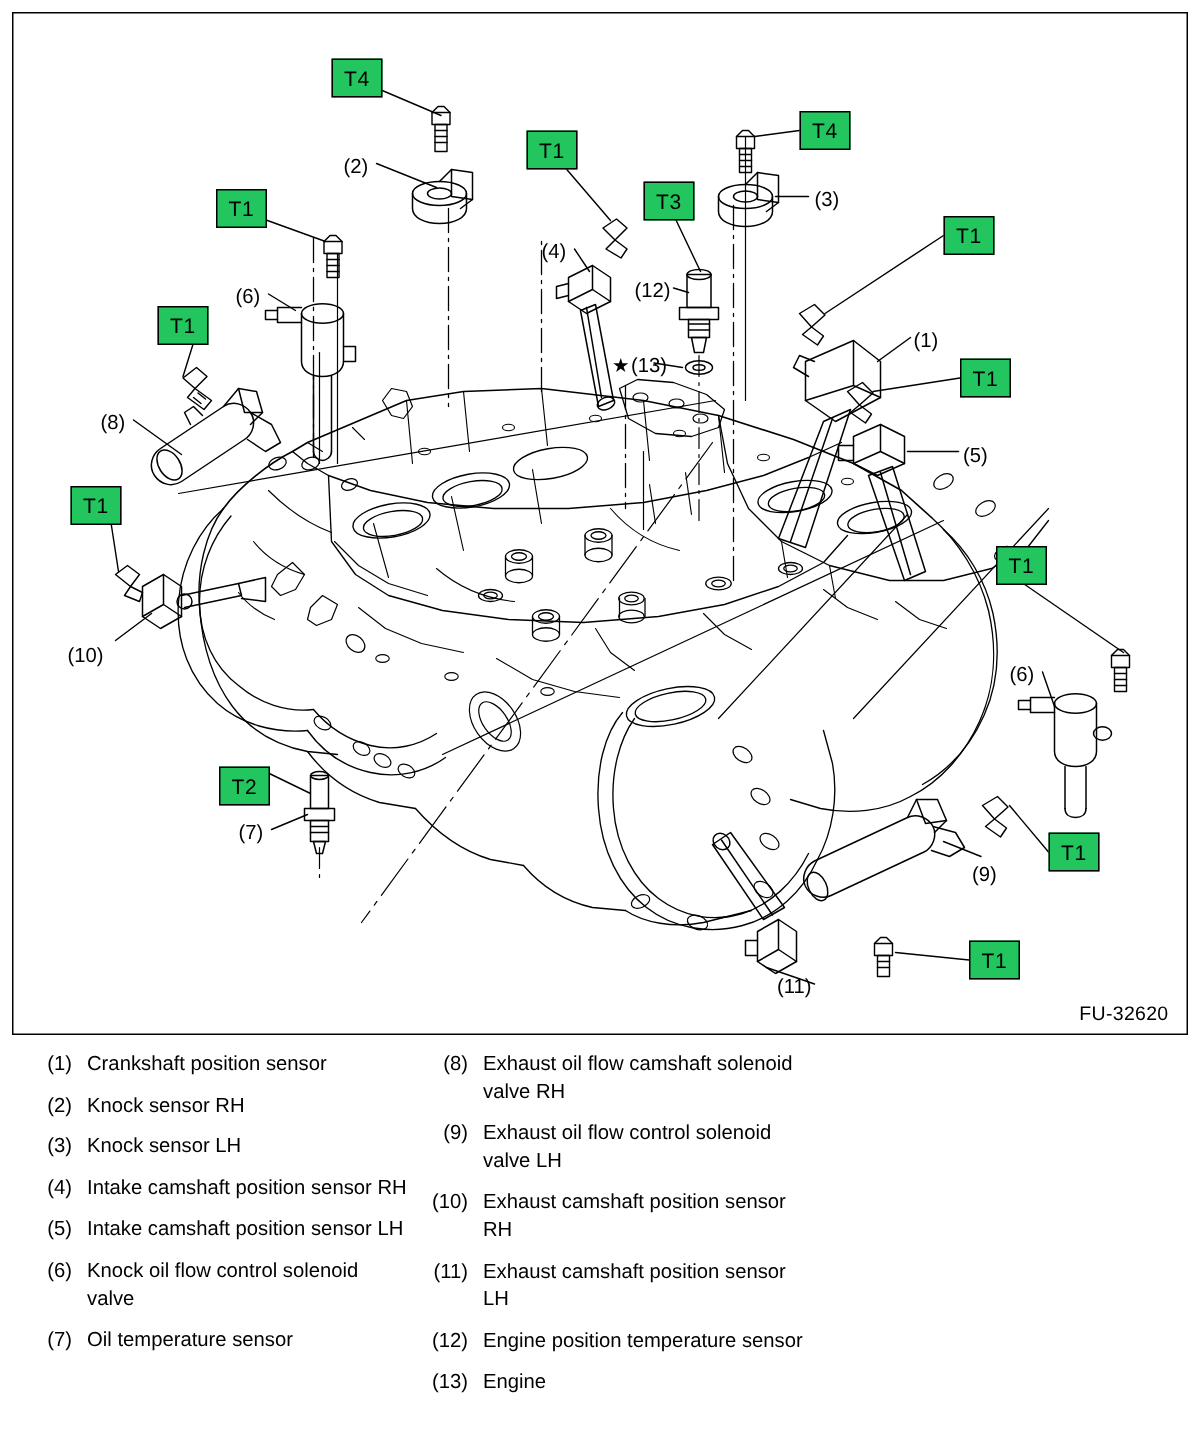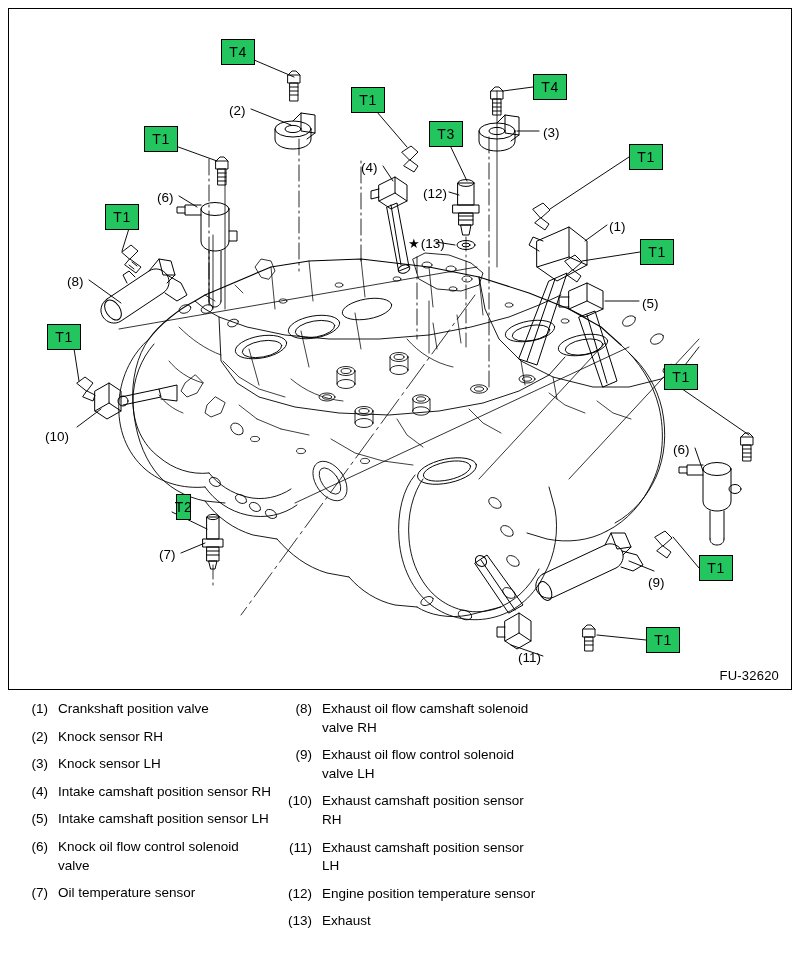--- a/index.html
+++ b/index.html
@@ -452,21 +452,21 @@
       </g>
 
     </g>
   </svg>
 
   <div id="tbox-layer">
       <div class="tbox" style="left: 212px; top: 30px; width: 34px; height: 26px;">T4</div>
       <div class="tbox" style="left: 135px; top: 117px; width: 34px; height: 26px;">T1</div>
       <div class="tbox" style="left: 96px; top: 195px; width: 34px; height: 26px;">T1</div>
       <div class="tbox" style="left: 38px; top: 315px; width: 34px; height: 26px;">T1</div>
-      <div class="tbox" style="left: 137px; top: 485px; width: 15px; height: 26px; margin-left: 30px;">T2</div>
+      <div class="tbox" style="left: 137px; top: 502px; width: 34px; height: 26px;">T2</div>
       <div class="tbox" style="left: 342px; top: 78px; width: 34px; height: 26px;">T1</div>
       <div class="tbox" style="left: 420px; top: 112px; width: 34px; height: 26px;">T3</div>
       <div class="tbox" style="left: 524px; top: 65px; width: 34px; height: 26px;">T4</div>
       <div class="tbox" style="left: 620px; top: 135px; width: 34px; height: 26px;">T1</div>
       <div class="tbox" style="left: 631px; top: 230px; width: 34px; height: 26px;">T1</div>
       <div class="tbox" style="left: 655px; top: 355px; width: 34px; height: 26px;">T1</div>
       <div class="tbox" style="left: 690px; top: 546px; width: 34px; height: 26px;">T1</div>
       <div class="tbox" style="left: 637px; top: 618px; width: 34px; height: 26px;">T1</div>
     </div>
 
@@ -487,21 +487,21 @@
       <div class="callout" style="left: 509px; top: 642px;"><span>(11)</span></div>
     </div>
 
   <div id="fig-id">FU-32620</div>
 </div>
 
 <div id="legend">
   <div class="legend-col" id="legend-col-left">
       <div class="legend-item">
         <span class="legend-num">(1)</span>
-        <span class="legend-text">Crankshaft position valve</span>
+        <span class="legend-text">Crankshaft position sensor</span>
       </div>
       <div class="legend-item">
         <span class="legend-num">(2)</span>
         <span class="legend-text">Knock sensor RH</span>
       </div>
       <div class="legend-item">
         <span class="legend-num">(3)</span>
         <span class="legend-text">Knock sensor LH</span>
       </div>
       <div class="legend-item">
@@ -537,16 +537,16 @@
       <div class="legend-item">
         <span class="legend-num">(11)</span>
         <span class="legend-text">Exhaust camshaft position sensor LH</span>
       </div>
       <div class="legend-item">
         <span class="legend-num">(12)</span>
         <span class="legend-text">Engine position temperature sensor</span>
       </div>
       <div class="legend-item">
         <span class="legend-num">(13)</span>
-        <span class="legend-text">Exhaust</span>
+        <span class="legend-text">Engine</span>
       </div>
     </div>
 </div>
 
 </body></html>

